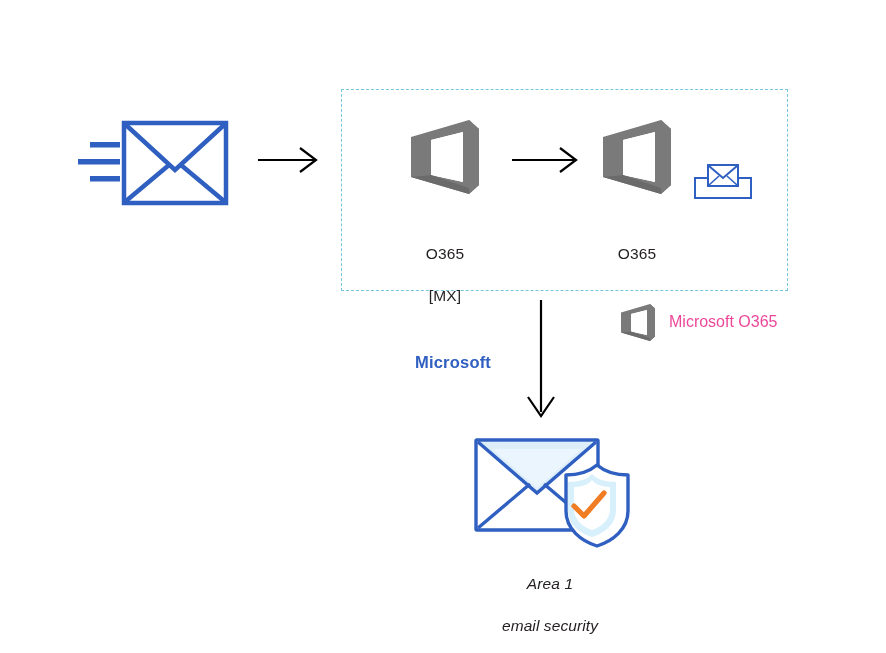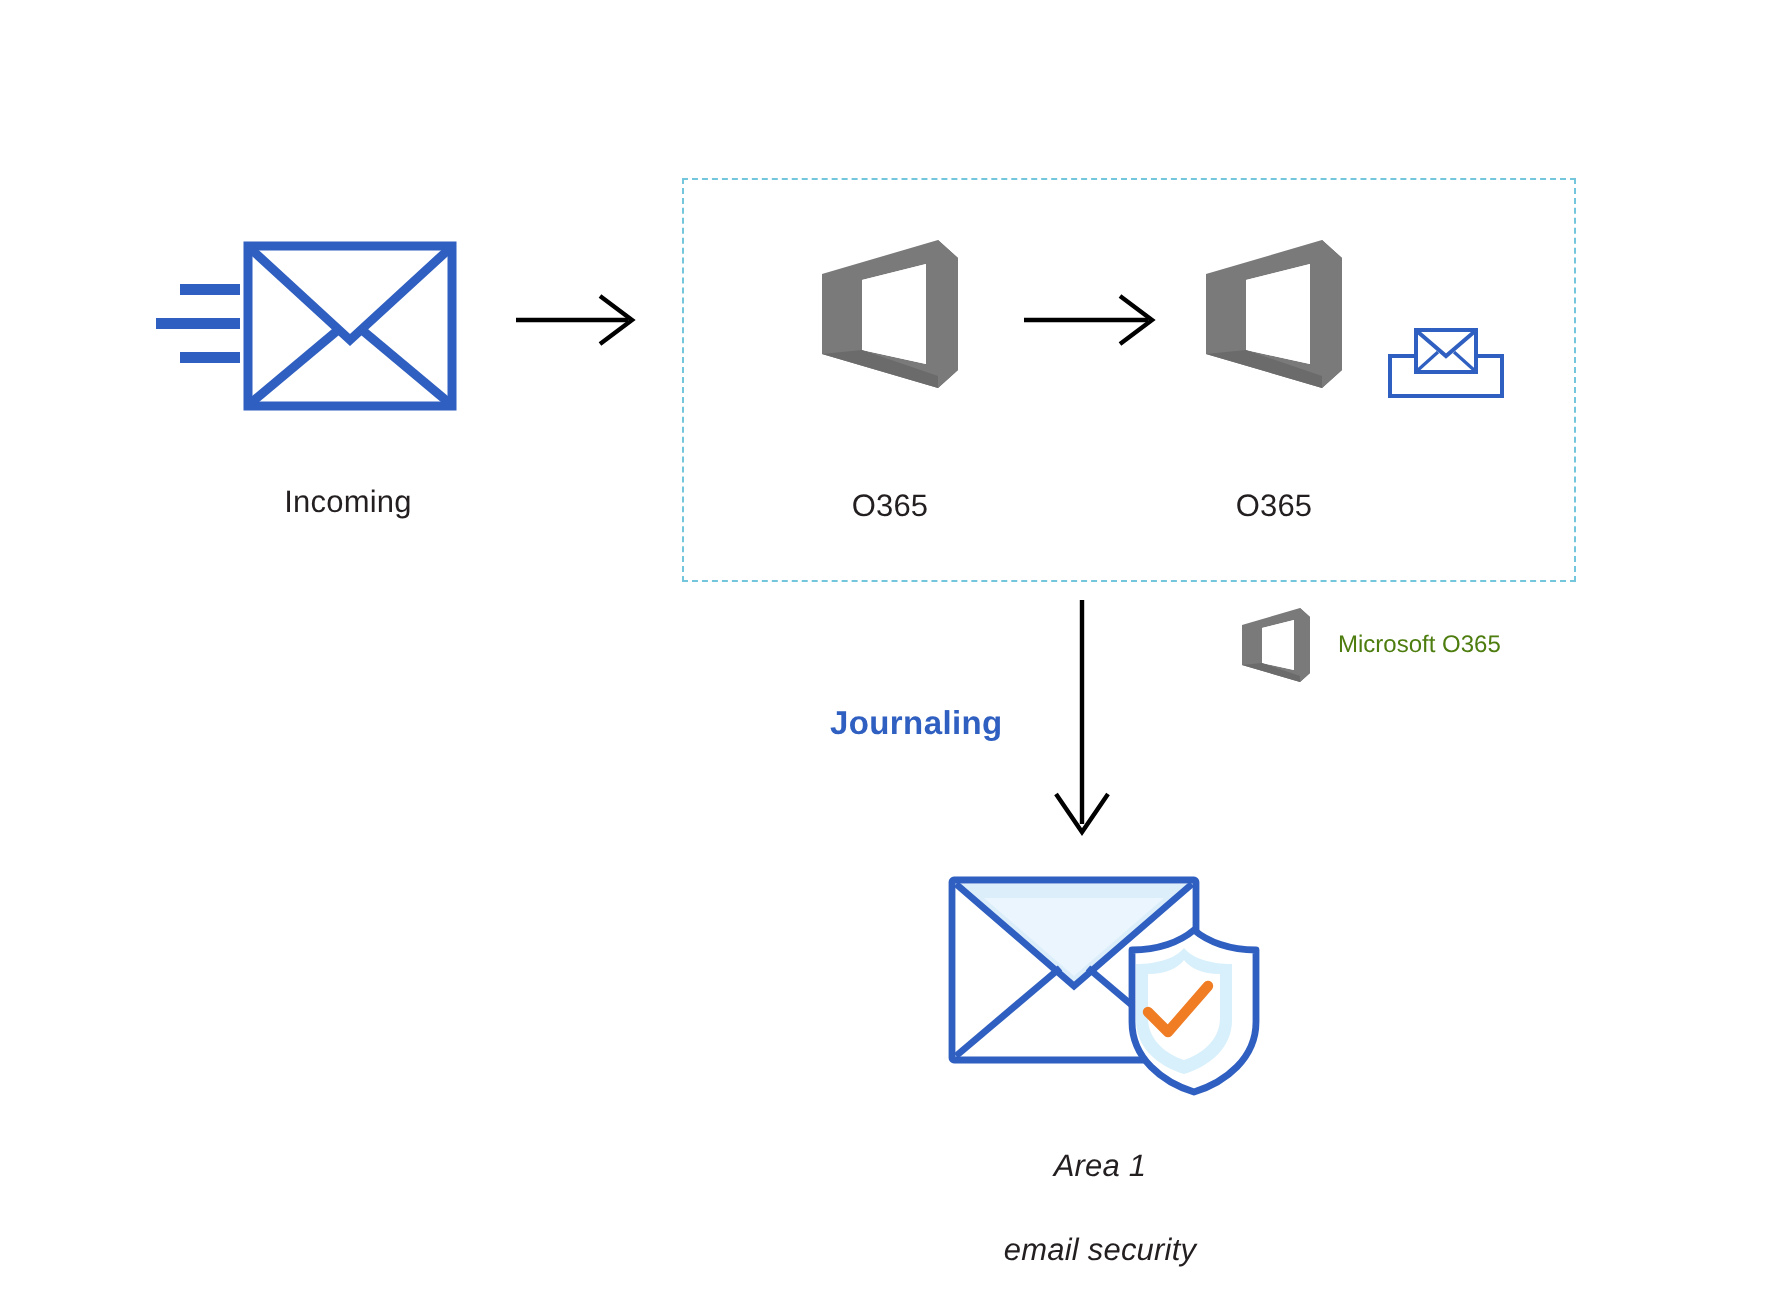--- a/index.html
+++ b/index.html
@@ -62,22 +62,22 @@
   
   #legend {
     position: absolute;
     left: 618px;
     top: 300px;
     display: flex;
     align-items: center;
     gap: 11px;
   }
   #legend-text {
-    font-size: 12px;
-    color: #4d7c0f;
+    font-size: 16px;
+    color: #ec4899;
     white-space: nowrap;
   }
   svg { display: block; overflow: visible; }
 </style>
 </head>
 <body>
 
 <div id="diagram-root">
 
   <div id="o365-zone"></div>
@@ -91,21 +91,20 @@
         <rect x="18" y="58" width="30" height="5.5" fill="#2f5fc0"></rect>
       </g>
 
       <rect x="52" y="5" width="102" height="80" fill="#ffffff" stroke="#2f5fc0" stroke-width="4.5"></rect>
 
       <path d="M 54 7 L 103 52 L 152 7" fill="none" stroke="#2f5fc0" stroke-width="4.5" stroke-linejoin="miter"></path>
       <path d="M 54 83 L 97 47" fill="none" stroke="#2f5fc0" stroke-width="4.5"></path>
       <path d="M 152 83 L 109 47" fill="none" stroke="#2f5fc0" stroke-width="4.5"></path>
     </svg>
     <div class="label" style="left:22px; top:102px; width:160px;">
-      <span class="label-line">Incoming</span>
     </div>
   </div>
 
   <div class="node" style="left:258px; top:142px;">
     <svg width="64" height="36" viewBox="0 0 64 36">
       <line x1="0" y1="18" x2="56" y2="18" stroke="#000000" stroke-width="2.2"></line>
       <path d="M 42 6 L 58 18 L 42 30" fill="none" stroke="#000000" stroke-width="2.2" stroke-linecap="butt" stroke-linejoin="miter"></path>
     </svg>
   </div>
 
@@ -118,20 +117,21 @@
 
       <path d="M 64 8 L 74 17 L 74 73 L 64 82 L 6 65 L 6 25 Z
                M 58 20 L 26 28 L 26 63 L 58 70 Z" fill="#7a7a7a" fill-rule="evenodd"></path>
 
       <path d="M 26 28 L 58 20 L 58 70 L 26 63 Z" fill="#ffffff"></path>
 
       <path d="M 6 65 L 64 82 L 64 76 L 26 63 Z" fill="#6b6b6b"></path>
     </svg>
     <div class="label" style="left:-22px; top:110px; width:124px;">
       <span class="label-line">O365</span>
+      <span class="label-line">[MX]</span>
     </div>
   </div>
 
   <div class="node" style="left:512px; top:142px;">
     <svg width="72" height="36" viewBox="0 0 72 36">
       <line x1="0" y1="18" x2="62" y2="18" stroke="#000000" stroke-width="2.2"></line>
       <path d="M 48 6 L 64 18 L 48 30" fill="none" stroke="#000000" stroke-width="2.2" stroke-linecap="butt" stroke-linejoin="miter"></path>
     </svg>
   </div>
 
@@ -164,21 +164,21 @@
     <svg width="40" height="44" viewBox="0 0 80 88">
       <path d="M 64 8 L 74 17 L 74 73 L 64 82 Z" fill="#6f6f6f"></path>
       <path d="M 64 8 L 74 17 L 74 73 L 64 82 L 6 65 L 6 25 Z
                M 58 20 L 26 28 L 26 63 L 58 70 Z" fill="#7a7a7a" fill-rule="evenodd"></path>
       <path d="M 26 28 L 58 20 L 58 70 L 26 63 Z" fill="#ffffff"></path>
       <path d="M 6 65 L 64 82 L 64 76 L 26 63 Z" fill="#6b6b6b"></path>
     </svg>
     <span id="legend-text">Microsoft O365</span>
   </div>
 
-  <div id="journaling-label">Journaling</div>
+  <div id="journaling-label">Microsoft</div>
 
   <div class="node" style="left:523px; top:300px;">
     <svg width="40" height="122" viewBox="0 0 40 122">
       <line x1="18" y1="0" x2="18" y2="112" stroke="#000000" stroke-width="2.2"></line>
       <path d="M 5 97 L 18 116 L 31 97" fill="none" stroke="#000000" stroke-width="2.2" stroke-linecap="butt" stroke-linejoin="miter"></path>
     </svg>
   </div>
 
   <div class="node" style="left:468px; top:432px;font-style:italic;">
     <svg width="165" height="115" viewBox="0 0 165 115">

